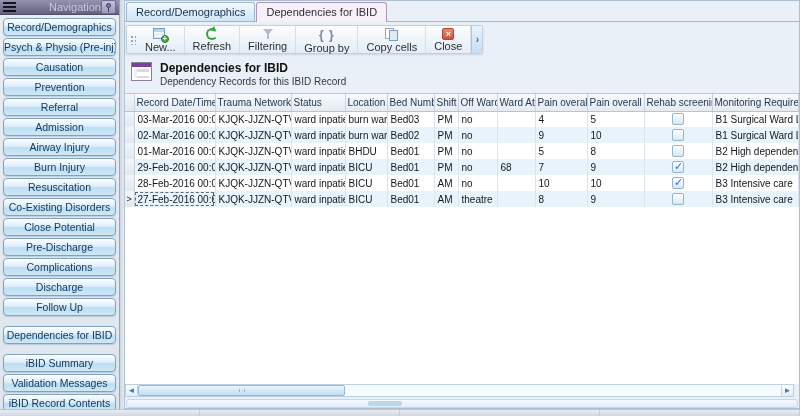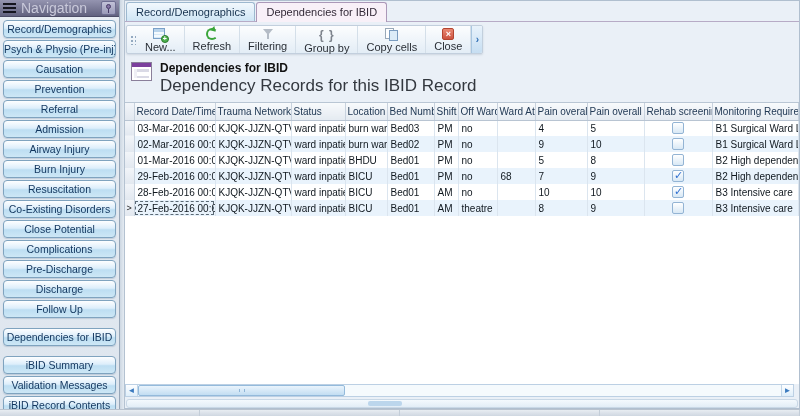--- a/index.html
+++ b/index.html
@@ -12,21 +12,21 @@
   .app-main { flex:1; display:flex; min-height:0; }
 
   
   .sidebar {
     width:120px; background:linear-gradient(#e9eef4,#dde5ee);
     border-right:1px solid #96a6b8; display:flex; flex-direction:column;
   }
   .sidebar-header {
     height:21px; background:linear-gradient(#9494b0,#62627f);
     border-bottom:1px solid #4d4d68; display:flex; align-items:center;
-    padding:0 3px; color:#dcdce8; font-size:14px;
+    padding:0 3px; color:#dcdce8; font-size:11px;text-align:right;
   }
   .hamburger { width:13px; height:10px; margin-right:5px; display:flex; flex-direction:column; justify-content:space-between; }
   .hamburger i { display:block; height:2px; background:#15151f; }
   .sidebar-title { flex:1; color:#c9c9da; }
   .pin-btn {
     width:15px; height:14px; border:1px solid #6e6e92; border-radius:2px;
     background:linear-gradient(#c2c2d8,#9a9ab8); position:relative; cursor:pointer;
   }
   .pin-glyph { position:absolute; left:4px; top:2px; width:5px; height:5px; border:1px solid #463a66; border-radius:50%; background:#8474a4; }
   .pin-glyph::after { content:""; position:absolute; left:1px; top:4px; width:1px; height:4px; background:#463a66; }
@@ -111,21 +111,21 @@
   .icon-close { width:12px; height:12px; border-radius:2px; border:1px solid #b34430;
     background:linear-gradient(#e98873,#cc5340); color:#fff; font-size:9px; line-height:10px; text-align:center; font-weight:bold; }
 
   
   .panel-title-row { display:flex; align-items:flex-start; padding:5px 8px 6px 6px; gap:8px; }
   .form-icon { width:21px; height:19px; border:1px solid #8a7f9a; background:#fff; position:relative; margin-top:1px; }
   .form-icon::before { content:""; position:absolute; left:0; right:0; top:0; height:4px; background:#7b3f9d; }
   .form-icon::after { content:""; position:absolute; left:2px; right:2px; top:6px; bottom:2px;
     background:repeating-linear-gradient(#dadae6 0 3px, #fff 3px 7px); border-left:3px solid #efeff5; }
   .panel-title { font-size:12px; font-weight:bold; color:#111; line-height:14px; }
-  .panel-subtitle { font-size:17px; color:#33383f; margin-top:1px; }
+  .panel-subtitle { font-size:10px; color:#33383f; margin-top:1px; }
 
   
   .grid-wrap { flex:1; background:#fff; margin-right:0; border-top:1px solid #b9c6d4; overflow:hidden; min-height:0; }
   table.grid { border-collapse:collapse; table-layout:fixed; width:100%; }
   .grid th {
     height:17px; font-weight:normal; text-align:left; padding:0 2px;
     font-size:10px; color:#223a55; overflow:hidden; white-space:nowrap;
     background:linear-gradient(#f8fafc,#e4eaf1); border-right:1px solid #c8d2de; border-bottom:1px solid #b8c4d2;
     cursor:pointer;
   }
@@ -193,22 +193,22 @@
         <div class="nav-btn">Psych &amp; Physio (Pre-inj)</div>
         <div class="nav-btn">Causation</div>
         <div class="nav-btn">Prevention</div>
         <div class="nav-btn">Referral</div>
         <div class="nav-btn">Admission</div>
         <div class="nav-btn">Airway Injury</div>
         <div class="nav-btn">Burn Injury</div>
         <div class="nav-btn">Resuscitation</div>
         <div class="nav-btn">Co-Existing Disorders</div>
         <div class="nav-btn">Close Potential</div>
+        <div class="nav-btn">Pre-Discharge</div>
         <div class="nav-btn">Complications</div>
-        <div class="nav-btn">Pre-Discharge</div>
         <div class="nav-btn">Discharge</div>
         <div class="nav-btn">Follow Up</div>
         <div class="nav-btn gap-top">Dependencies for IBID</div>
         <div class="nav-btn gap-top">iBID Summary</div>
         <div class="nav-btn">Validation Messages</div>
         <div class="nav-btn">iBID Record Contents</div>
       </div>
     </div>
 
     <div class="splitter"></div>

